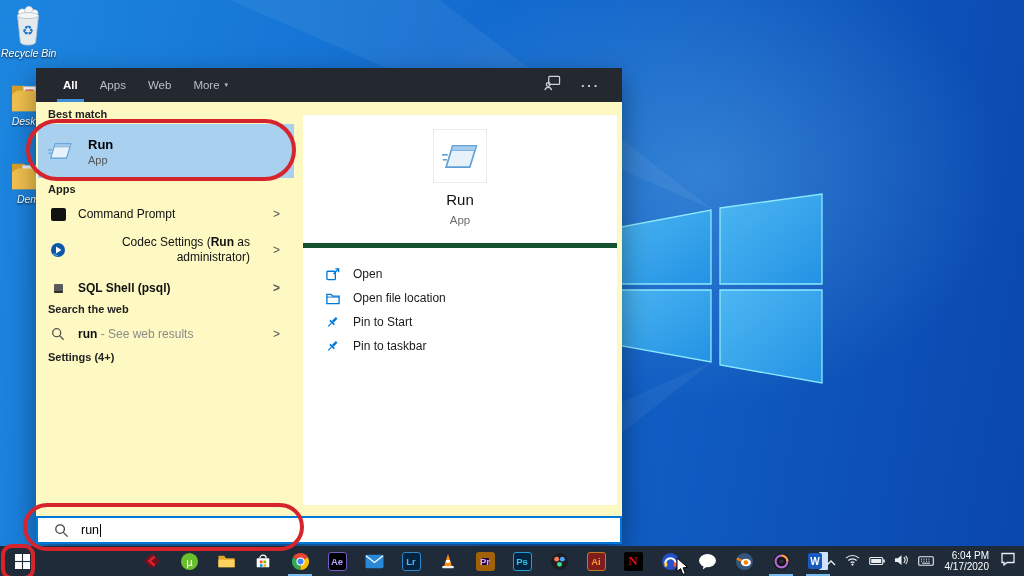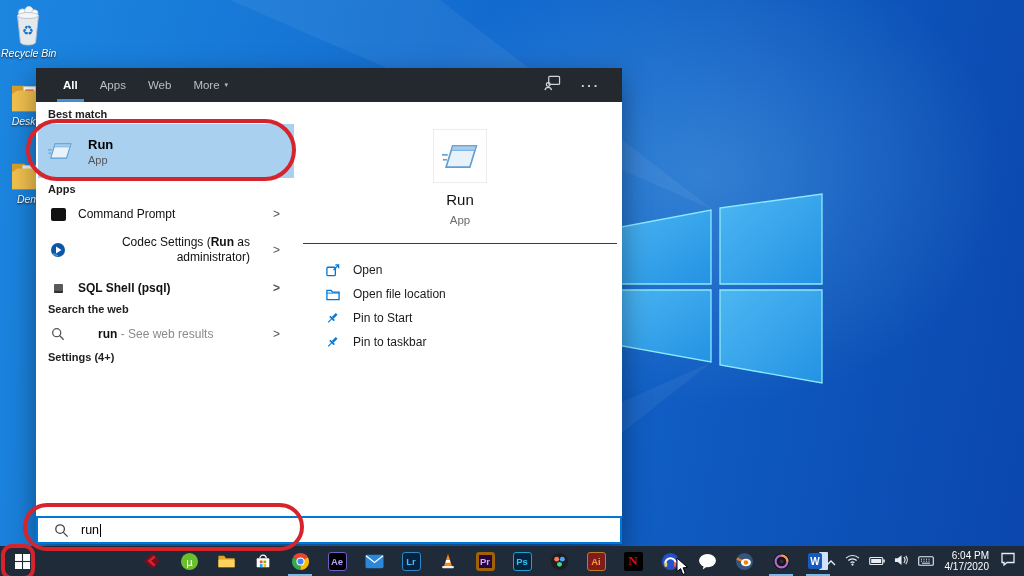--- a/index.html
+++ b/index.html
@@ -25,63 +25,63 @@
   .p-header{height:34px;background:#24292f;display:flex;align-items:stretch;
     padding-left:20px;flex:0 0 auto;}
   .tab{position:relative;display:flex;align-items:center;padding:0 7px;margin-right:8px;
     font-size:11.5px;color:#b9bfc6;cursor:default;}
   .tab.active{color:#fff;font-weight:bold;}
   .tab.active::after{content:"";position:absolute;left:1px;right:1px;bottom:0;height:3px;background:#3f8ed6;}
   .tab .caret{font-size:7px;margin-left:5px;color:#b9bfc6;}
   .hdr-right{margin-left:auto;display:flex;align-items:center;gap:20px;padding-right:22px;}
   .hdr-ellipsis{color:#cfd4da;font-size:13px;letter-spacing:2px;font-weight:bold;}
 
-  .p-body{position:relative;flex:1;background:#ffffff;padding-left:12px;}
+  .p-body{position:relative;flex:1;background:#fef9c3;padding-left:12px;}
 
   .sec-label{position:absolute;left:12px;font-size:11px;font-weight:bold;color:#222;}
   .lrow{position:absolute;left:2px;width:256px;display:flex;align-items:center;
     padding-left:10px;box-sizing:border-box;}
   .lrow .ric{flex:0 0 20px;margin-right:10px;display:flex;justify-content:center;}
   .lrow .rlabel{font-size:12px;color:#111;line-height:15px;text-align:right;}
   .lrow .chev{margin-left:auto;margin-right:14px;color:#555;font-size:12px;}
   .bm-row{top:22px;height:54px;background:#a9d1ef;}
   .bm-title{font-size:13px;font-weight:bold;color:#000;display:block;}
   .bm-sub{font-size:11px;color:#555;display:block;margin-top:2px;}
   .muted{color:#8a8a8a;}
   .cmd-ic{width:15px;height:13px;background:#121212;border-radius:2px;}
   .sql-ic{width:9px;height:7px;background:#5a5a5a;border-bottom:2px solid #2d2d2d;border-radius:1px;}
 
   
   .detail{position:absolute;left:267px;top:13px;width:314px;height:390px;background:#fff;}
   .app-icon-box{position:absolute;left:50%;top:14px;transform:translateX(-50%);
     width:52px;height:52px;border:1px solid #ececec;display:flex;align-items:center;justify-content:center;background:#fff;}
   .detail-title{position:absolute;top:76px;left:0;right:0;text-align:center;font-size:15px;color:#111;}
   .detail-sub{position:absolute;top:99px;left:0;right:0;text-align:center;font-size:11.5px;color:#6b6b6b;}
-  .actions{position:absolute;top:128px;left:0;right:0;border-top:1px solid #14532d;padding-top:14px;}
+  .actions{position:absolute;top:128px;left:0;right:0;border-top:5px solid #14532d;padding-top:14px;}
   .action{height:24px;display:flex;align-items:center;padding-left:22px;}
   .action svg{flex:0 0 16px;margin-right:12px;}
   .action span{font-size:12px;color:#1b1b1b;}
 
   
   .p-search{flex:0 0 auto;height:28px;background:#fff;border:2px solid #0078d7;
     box-sizing:border-box;display:flex;align-items:center;padding-left:16px;}
   .p-search .query{font-size:12.5px;color:#000;margin-left:12px;}
   .caret-bar{display:inline-block;width:1px;height:13px;background:#000;margin-left:1px;vertical-align:-2px;}
 
   
   .taskbar{position:absolute;left:0;bottom:0;width:1024px;height:30px;background:#1f2b39;}
   .start-btn{position:absolute;left:0;top:0;width:44px;height:30px;display:flex;align-items:center;justify-content:center;}
   .tb-apps{position:absolute;left:142px;top:0;height:30px;display:flex;align-items:center;gap:17px;}
   .tb-app{position:relative;width:20px;height:20px;display:flex;align-items:center;justify-content:center;}
   .tb-app.running::after{content:"";position:absolute;left:-2px;bottom:-5px;width:24px;height:2px;background:#76b9ed;}
   .tile{width:19px;height:19px;border-radius:3px;display:flex;align-items:center;justify-content:center;
     font-size:9.5px;font-weight:bold;box-sizing:border-box;}
   .tile.ae{background:#000000;color:#b4a6ff;border:1px solid #6f5fc4;}
   .tile.lr{background:#06243f;color:#4db8ff;border:1px solid #2f86c9;}
-  .tile.pr{background:#26073a;color:#d3a7ff;border:3px solid #a16207;}
+  .tile.pr{background:#26073a;color:#d3a7ff;border:6px solid #a16207;}
   .tile.ps{background:#06243f;color:#31c5f0;border:1px solid #1f9fd4;}
   .tile.ai{background:#7f1d1d;color:#ff9a2e;border:1px solid #c47a1f;}
   .tile.nf{background:#000;color:#e50914;border-radius:2px;font-size:13px;font-family:"Liberation Serif",serif;}
   .word-wrap{position:relative;width:20px;height:20px;}
   .word-page{position:absolute;right:0;top:1px;width:9px;height:18px;background:#cfe3ff;border-radius:1px;}
   .word-sq{position:absolute;left:0;top:2px;width:14px;height:16px;background:#185abd;border-radius:2px;
     color:#fff;font-size:10px;font-weight:bold;display:flex;align-items:center;justify-content:center;}
   .tray{position:absolute;right:0;top:0;height:30px;display:flex;align-items:center;gap:9px;padding-right:8px;}
   .clock{color:#fff;font-size:10px;line-height:11.5px;text-align:right;margin:0 2px;}
 
@@ -220,21 +220,21 @@
       <div class="lrow" style="top:172px;height:28px;font-weight:bold;">
         <span class="ric">
             <span class="sql-ic"></span>
           </span>
         <span class="rlabel">SQL Shell (psql)</span>
         <span class="chev">&gt;</span>
       </div>
 
       <div class="sec-label" style="top:201px;">Search the web</div>
 
-      <div class="lrow" style="top:218px;height:28px;gap:20px;">
+      <div class="lrow" style="top:218px;height:28px;">
         <span class="ric">
           <svg width="14" height="14" viewBox="0 0 16 16">
             <circle cx="6.5" cy="6.5" r="4.6" fill="none" stroke="#555" stroke-width="1.5"></circle>
             <line x1="10" y1="10" x2="14.5" y2="14.5" stroke="#555" stroke-width="1.5"></line>
           </svg>
         </span>
         <span class="rlabel"><span style="font-weight:bold;">run</span><span class="muted"> - See web results</span></span>
         <span class="chev">&gt;</span>
       </div>
 

